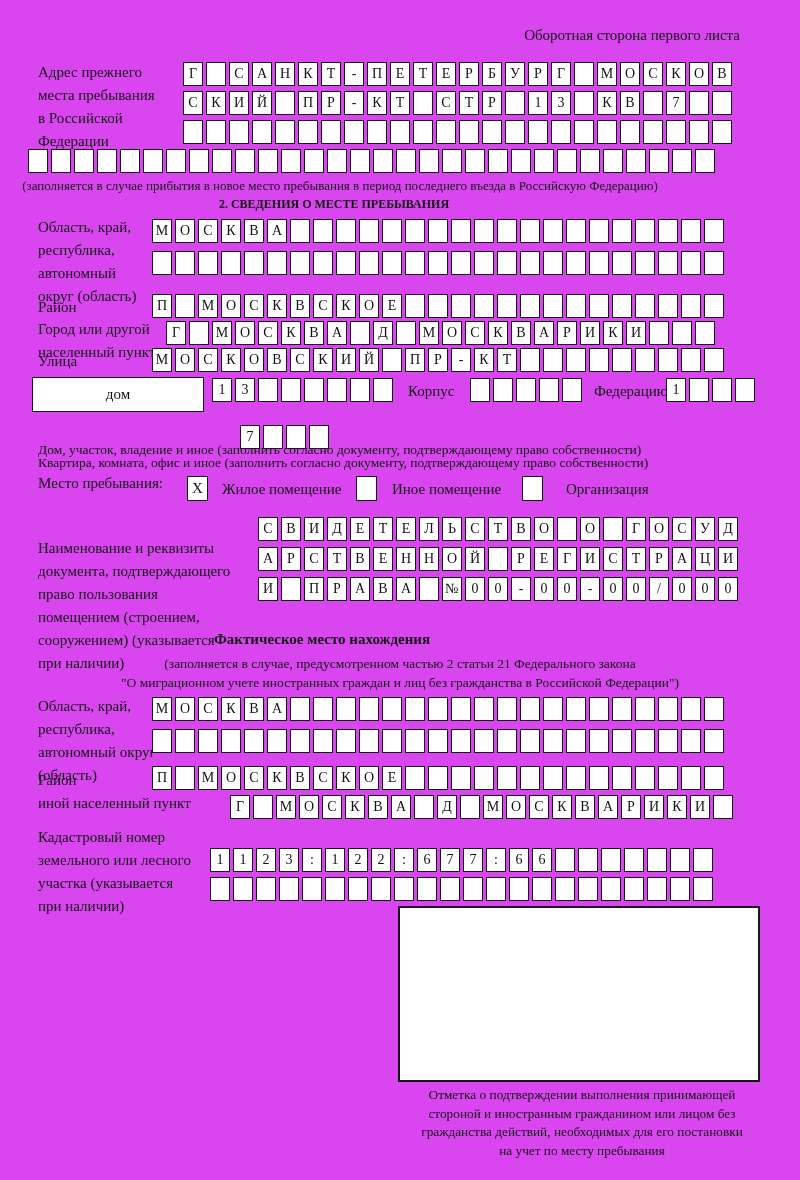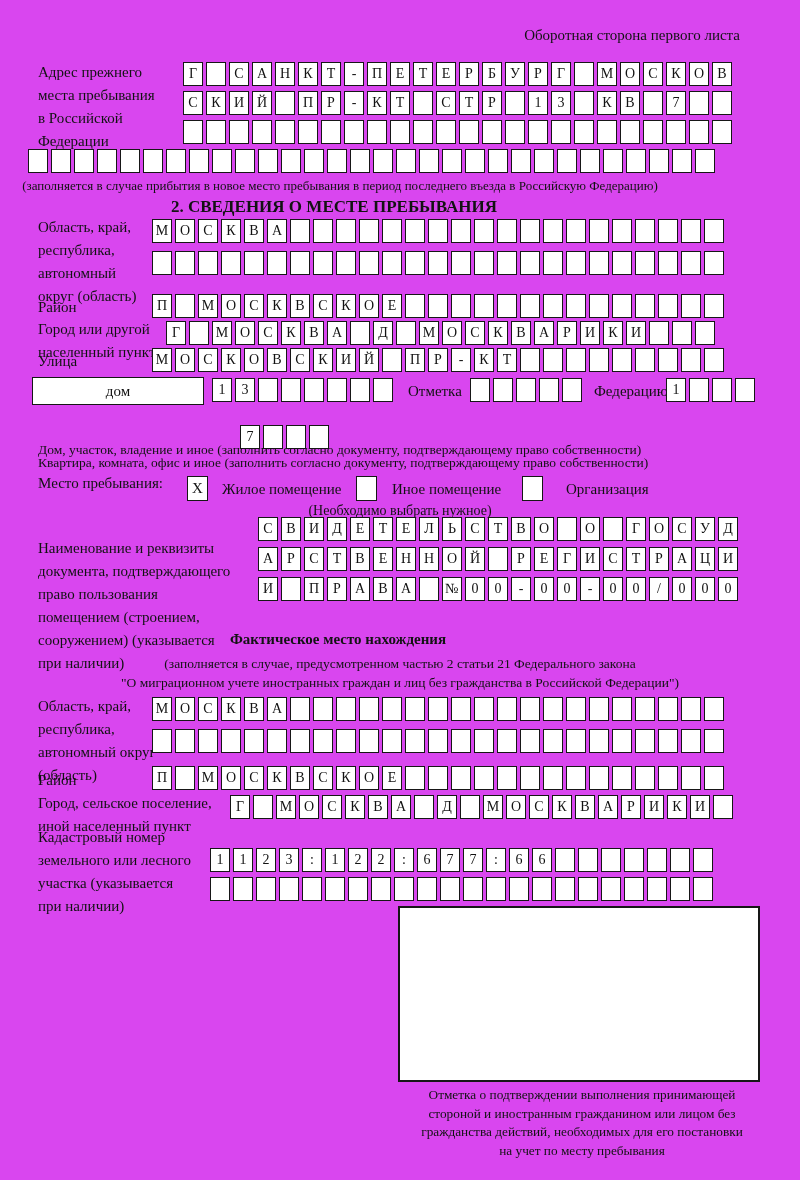--- a/index.html
+++ b/index.html
@@ -6,21 +6,21 @@
   .page{position:relative;width:800px;height:1180px;background:#d946ef;
         color:#121212;font-family:"Liberation Serif",serif;overflow:hidden;}
   .abs{position:absolute;}
   .lbl{font-size:15px;line-height:23px;white-space:nowrap;}
   .small{font-size:13px;}
   .center{text-align:center;}
   .bold{font-weight:bold;}
   .cellrow{display:flex;gap:3px;}
   .cell{box-sizing:content-box;width:18px;height:22px;border:1.5px solid #161616;
         font-size:14px;line-height:22px;text-align:center;flex:0 0 auto;background:#fff;}
-  .widebox{box-sizing:border-box;border:1.8px solid #161616;height:28px;
+  .widebox{box-sizing:border-box;border:1.8px solid #161616;height:35px;
            display:flex;align-items:center;justify-content:center;font-size:15px;background:#fff;}
   .chk{box-sizing:content-box;width:19px;height:23px;border:1.5px solid #161616;
        font-size:15px;line-height:23px;text-align:center;background:#fff;}
   .stamp{box-sizing:border-box;border:2px solid #161616;background:#fff;}
   .cap{font-size:13.3px;line-height:18.5px;}
 </style>
 </head>
 <body>
 
 <div class="page">
@@ -138,21 +138,21 @@
       <span class="cell"></span>
       <span class="cell"></span>
       <span class="cell"></span>
       <span class="cell"></span>
       <span class="cell"></span>
       <span class="cell"></span>
       <span class="cell"></span>
     </div>
   <div class="abs small center" style="left:0;top:178px;width:680px;">(заполняется в случае прибытия в новое место пребывания в период последнего въезда в Российскую Федерацию)</div>
 
-  <div class="abs bold center" style="left:0;top:197px;width:668px;font-size:17px;">2. СВЕДЕНИЯ О МЕСТЕ ПРЕБЫВАНИЯ</div>
+  <div class="abs bold center" style="left:0;top:197px;width:668px;font-size:12px;">2. СВЕДЕНИЯ О МЕСТЕ ПРЕБЫВАНИЯ</div>
 
   <div class="abs" style="left:38px;top:216px;">
     <div class="lbl">Область, край,</div>
     <div class="lbl">республика,</div>
     <div class="lbl">автономный</div>
     <div class="lbl">округ (область)</div>
   </div>
   <div class="abs cellrow" style="left:152px;top:219px;">
       <span class="cell">М</span>
       <span class="cell">О</span>
@@ -301,21 +301,21 @@
   <div class="abs cellrow" style="left:212px;top:378px;">
       <span class="cell">1</span>
       <span class="cell">3</span>
       <span class="cell"></span>
       <span class="cell"></span>
       <span class="cell"></span>
       <span class="cell"></span>
       <span class="cell"></span>
       <span class="cell"></span>
     </div>
-  <div class="abs lbl" style="left:408px;top:380px;">Отметка</div>
+  <div class="abs lbl" style="left:408px;top:380px;">Корпус</div>
   <div class="abs cellrow" style="left:470px;top:378px;">
       <span class="cell"></span>
       <span class="cell"></span>
       <span class="cell"></span>
       <span class="cell"></span>
       <span class="cell"></span>
     </div>
   <div class="abs lbl" style="left:594px;top:380px;">Федерацию</div>
   <div class="abs cellrow" style="left:666px;top:378px;">
       <span class="cell">1</span>
@@ -333,21 +333,20 @@
     </div>
   <div class="abs" style="left:38px;top:455px;font-size:13.5px;">Квартира, комната, офис и иное (заполнить согласно документу, подтверждающему право собственности)</div>
 
   <div class="abs lbl" style="left:38px;top:472px;">Место пребывания:</div>
   <div class="abs chk" style="left:187px;top:476px;">X</div>
   <div class="abs lbl" style="left:222px;top:478px;">Жилое помещение</div>
   <div class="abs chk" style="left:356px;top:476px;"></div>
   <div class="abs lbl" style="left:392px;top:478px;">Иное помещение</div>
   <div class="abs chk" style="left:522px;top:476px;"></div>
   <div class="abs lbl" style="left:566px;top:478px;">Организация</div>
-  <div class="abs center" style="left:180px;top:503px;width:440px;font-size:14px;">(Необходимо выбрать нужное)</div>
 
   <div class="abs" style="left:38px;top:517px;margin-top:20px;">
     <div class="lbl">Наименование и реквизиты</div>
     <div class="lbl">документа, подтверждающего</div>
     <div class="lbl">право пользования</div>
     <div class="lbl">помещением (строением,</div>
     <div class="lbl">сооружением) (указывается</div>
     <div class="lbl">при наличии)</div>
   </div>
   <div class="abs cellrow" style="left:258px;top:517px;">
@@ -413,21 +412,21 @@
       <span class="cell">0</span>
       <span class="cell">-</span>
       <span class="cell">0</span>
       <span class="cell">0</span>
       <span class="cell">/</span>
       <span class="cell">0</span>
       <span class="cell">0</span>
       <span class="cell">0</span>
     </div>
 
-  <div class="abs bold center" style="left:16px;top:631px;width:644px;font-size:15px;">Фактическое место нахождения</div>
+  <div class="abs bold center" style="left:0;top:631px;width:644px;font-size:15px;">Фактическое место нахождения</div>
   <div class="abs center" style="left:0;top:656px;width:800px;font-size:13.5px;">(заполняется в случае, предусмотренном частью 2 статьи 21 Федерального закона</div>
   <div class="abs center" style="left:0;top:675px;width:800px;font-size:13.5px;">"О миграционном учете иностранных граждан и лиц без гражданства в Российской Федерации")</div>
 
   <div class="abs" style="left:38px;top:695px;">
     <div class="lbl">Область, край,</div>
     <div class="lbl">республика,</div>
     <div class="lbl">автономный округ</div>
     <div class="lbl">(область)</div>
   </div>
   <div class="abs cellrow" style="left:152px;top:697px;">
@@ -508,21 +507,20 @@
       <span class="cell"></span>
       <span class="cell"></span>
       <span class="cell"></span>
       <span class="cell"></span>
       <span class="cell"></span>
       <span class="cell"></span>
       <span class="cell"></span>
     </div>
 
   <div class="abs" style="left:38px;top:792px;">
-    <div class="lbl">Город, сельское поселение,</div>
     <div class="lbl">иной населенный пункт</div>
   </div>
   <div class="abs cellrow" style="left:230px;top:795px;">
       <span class="cell">Г</span>
       <span class="cell"></span>
       <span class="cell">М</span>
       <span class="cell">О</span>
       <span class="cell">С</span>
       <span class="cell">К</span>
       <span class="cell">В</span>

